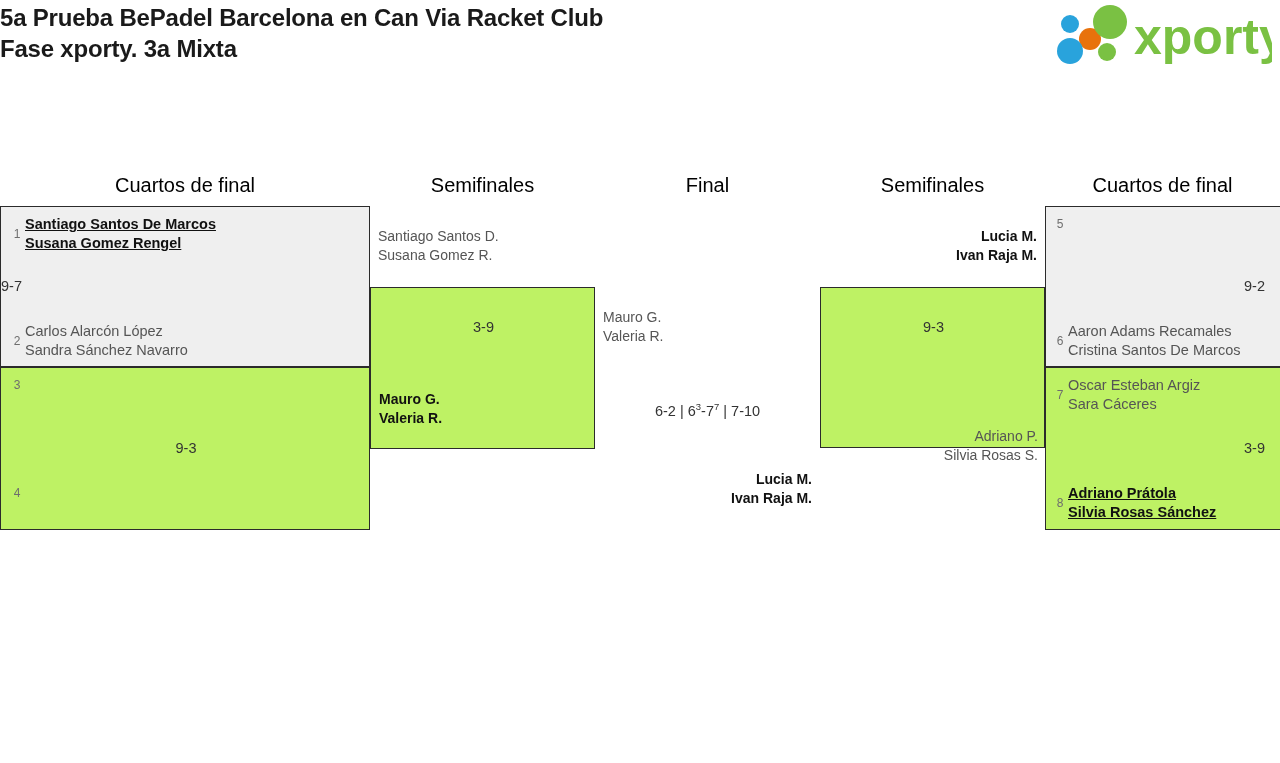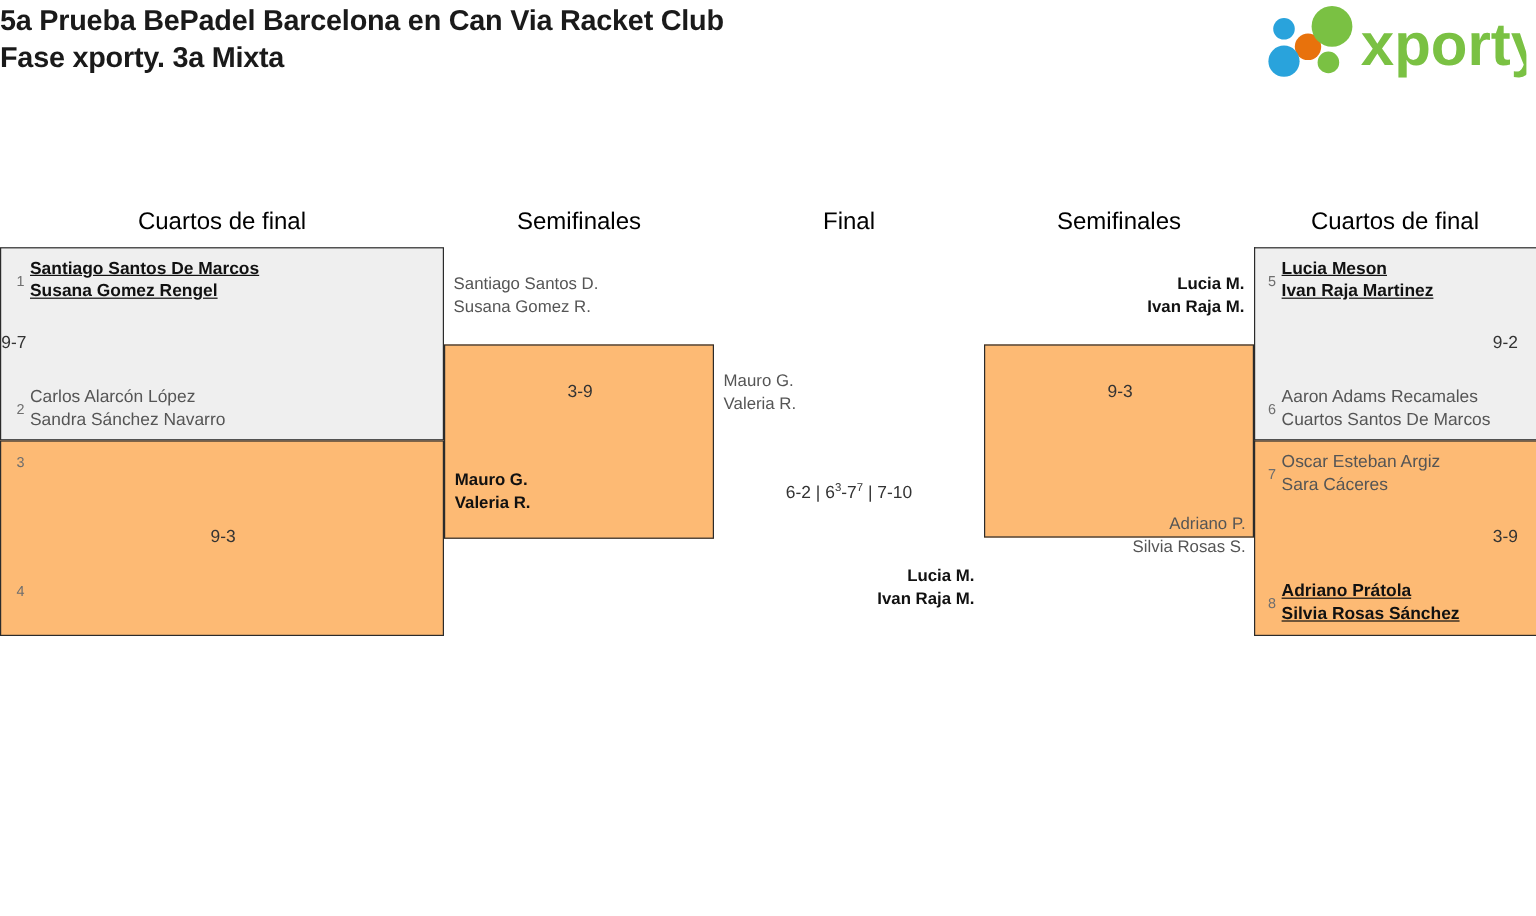--- a/index.html
+++ b/index.html
@@ -57,21 +57,21 @@
     white-space: nowrap;
   }
 
   
   .box {
     position: absolute;
     box-sizing: border-box;
     border: 1px solid #2b2b2b;
   }
   .box.shaded { background: #efefef; }
-  .box.plain  { background: #fdba74; }
+  .box.plain  { background: #bef264; }
 
   
   .team {
     position: absolute;
     display: flex;
     align-items: center;
     font-size: 14.5px;
     line-height: 19px;
   }
   .team.left  { left: 8px;  flex-direction: row; }
@@ -182,28 +182,26 @@
 
   <div class="box plain" style="left:820px;top:209px;width:225px;height:161px;">
     <div class="score" style="left:0px;top:31px;width:225px;text-align:center;">9-3</div>
     <div class="floatteam loser alignright" style="left:0px;width:217px;top:102px;margin-top:37px;">Adriano P.
 Silvia Rosas S.</div>
   </div>
 
   <div class="box shaded" style="left:1045px;top:128px;width:235px;height:161px;border-right:none;">
     <div class="team left winner" style="left:6px;top:8px;">
       <span class="seed">5</span>
-      <span class="names">Lucia Meson
-Ivan Raja Martinez</span>
     </div>
     <div class="score" style="left:0px;top:71px;width:219px;text-align:right;">9-2</div>
     <div class="team left loser" style="left:6px;top:115px;">
       <span class="seed">6</span>
       <span class="names">Aaron Adams Recamales
-Cuartos Santos De Marcos</span>
+Cristina Santos De Marcos</span>
     </div>
   </div>
 
   <div class="box plain" style="left:1045px;top:289px;width:235px;height:163px;border-right:none;">
     <div class="team left loser" style="left:6px;top:8px;">
       <span class="seed">7</span>
       <span class="names">Oscar Esteban Argiz
 Sara Cáceres</span>
     </div>
     <div class="score" style="left:0px;top:72px;width:219px;text-align:right;">3-9</div>

